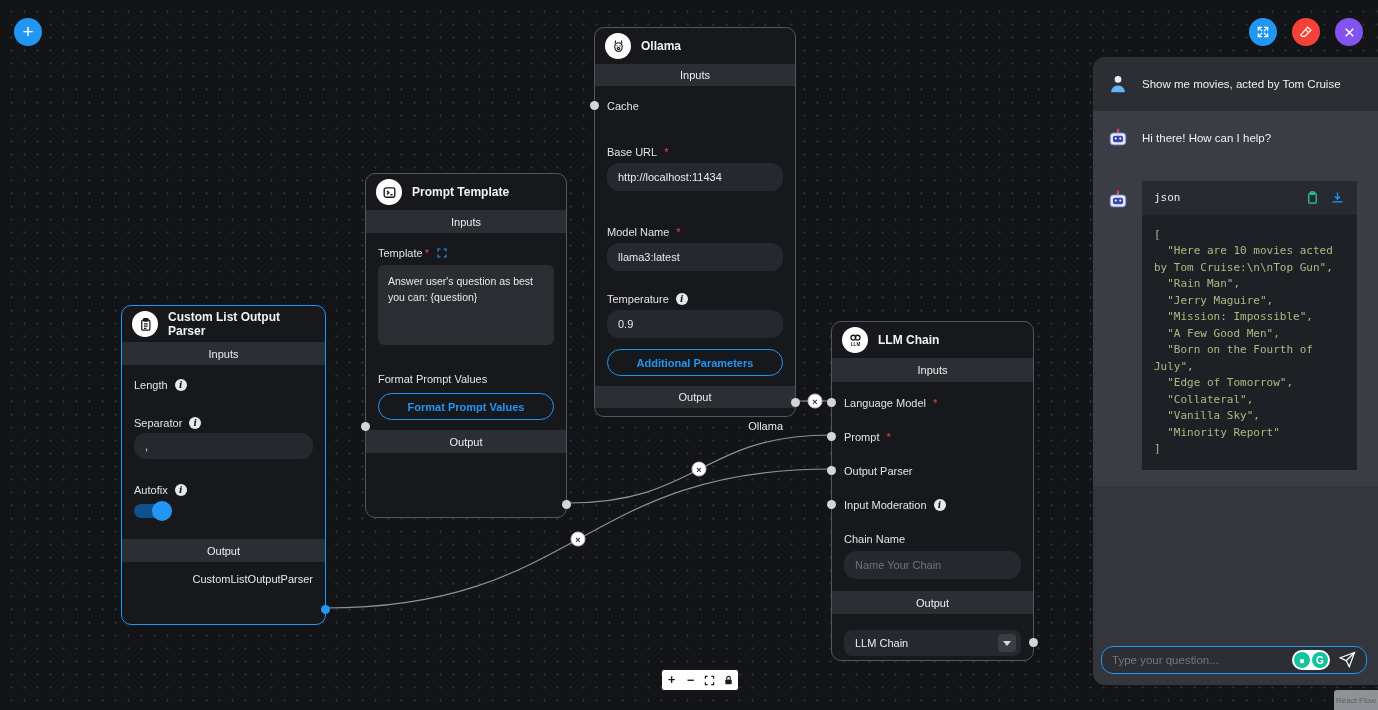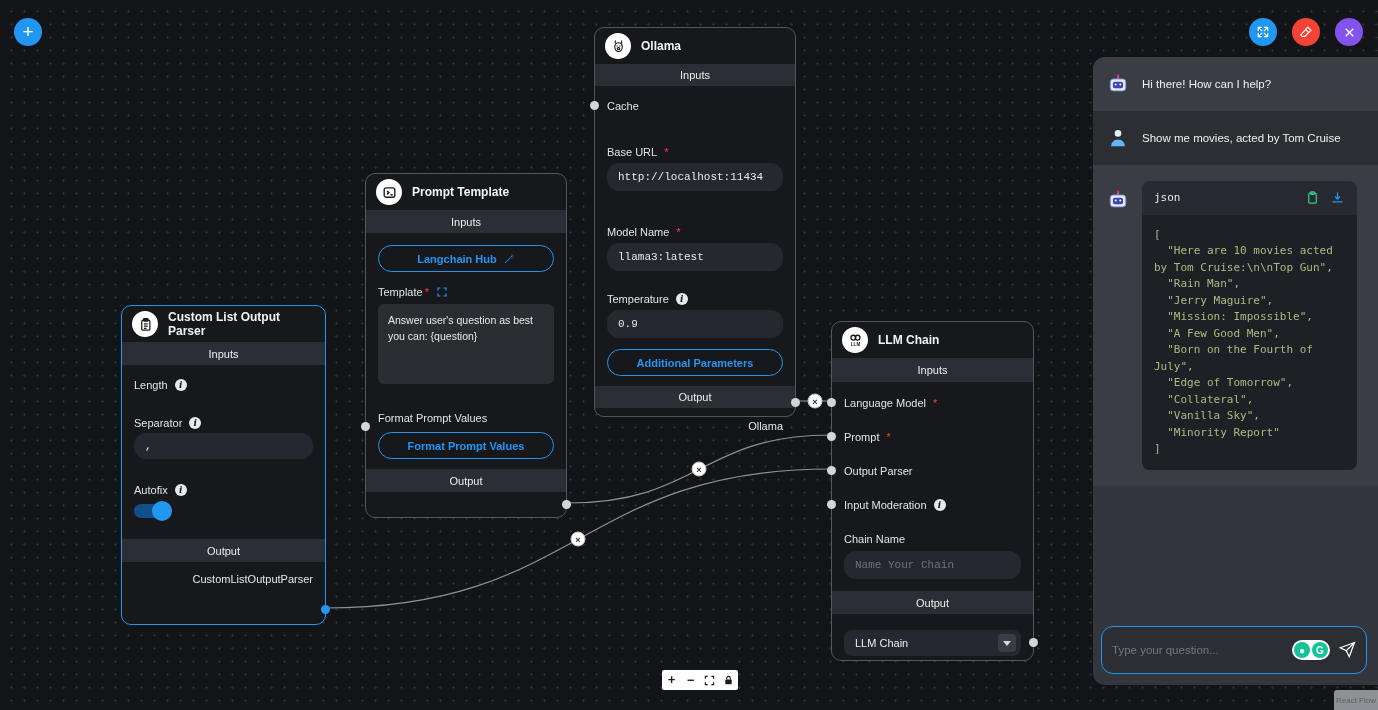--- a/index.html
+++ b/index.html
@@ -11,21 +11,21 @@
 
 .node{position:absolute;background:#17181c;border:1px solid #53565e;border-radius:10px;z-index:2;color:#e6e7e9}
 .node.selected{border-color:#2196f3}
 .nhead{display:flex;align-items:center;gap:10px;height:36px;padding:0 10px}
 .nicon{width:26px;height:26px;background:#fff;border-radius:50%;display:flex;align-items:center;justify-content:center;flex:none}
 .ntitle{font-size:12px;font-weight:700;color:#f2f3f4}
 .sec{background:#2c2e35;font-size:11px;font-weight:400;color:#eceded;display:flex;align-items:center;justify-content:center}
 .pad{padding-left:12px;padding-right:12px}
 .lbl{font-size:11px;color:#e2e3e5;display:flex;align-items:center;gap:7px;height:14px}
 .req{color:#f44336}
-.tbox{background:#26282f;border-radius:12px;height:28px;display:flex;align-items:center;padding:0 11px;font-size:11px;color:#e8e9ea;width:100%;border:none;outline:none;font-family:Liberation Mono, monospace}
+.tbox{background:#26282f;border-radius:12px;height:28px;display:flex;align-items:center;padding:0 11px;font-size:11px;color:#e8e9ea;width:100%;border:none;outline:none;font-family:Liberation Sans, sans-serif}
 .tbox.sm{height:26px}
 input.tbox::placeholder{color:#70737b}
 .obtn{border:1px solid #2196f3;color:#2196f3;background:transparent;border-radius:16px;font-size:11px;font-weight:700;display:flex;align-items:center;justify-content:center;gap:6px;height:27px;width:100%;font-family:"Liberation Sans",sans-serif;cursor:pointer}
 .info{width:12px;height:12px;border-radius:50%;background:#e8e9ea;color:#17181c;font-size:9px;font-weight:700;font-style:italic;display:inline-flex;align-items:center;justify-content:center;font-family:"DejaVu Serif",serif;flex:none}
 .port{position:absolute;width:9px;height:9px;border-radius:50%;background:#d4d5d7;z-index:3}
 .port.in{left:-5px}.port.out{right:-5px}.port.blue{background:#2196f3}
 .outlbl{display:flex;align-items:center;justify-content:flex-end;font-size:11px;color:#e6e7e9}
 .ta{background:#2b2d33;border-radius:6px;border:none;outline:none;resize:none;width:100%;height:80px;padding:9px 10px;font-size:10.5px;line-height:1.5;color:#e8e9ea;font-family:"Liberation Sans",sans-serif}
 .toggle{width:36px;height:14px;background:#11508c;border-radius:7px;position:relative;margin-top:2px;cursor:pointer}
 .toggle .knob{position:absolute;right:-2px;top:-3px;width:20px;height:20px;border-radius:50%;background:#2196f3}
@@ -41,25 +41,25 @@
 
 .controls{position:absolute;left:662px;top:670px;width:76px;height:20px;background:#fff;border-radius:2px;display:flex;align-items:center;justify-content:space-around;z-index:4}
 .ctrl{width:17px;height:17px;display:flex;align-items:center;justify-content:center;color:#1b1b1b;font-size:12px;font-weight:700;cursor:pointer;font-family:"DejaVu Sans Mono",monospace}
 
 .chat{position:absolute;top:57px;right:0;width:285px;height:628px;background:#34363d;border-radius:12px 0 0 12px;z-index:4;overflow:hidden}
 .msg{display:flex;gap:13px;padding:16px 14px;font-size:11.5px;color:#eef0f1;line-height:1.45}
 .msg.bot{background:#3b3d44}
 .msg.user{background:#2c2e34}
 .msg.center{align-items:center}
 .avatar{width:22px;height:22px;flex:none}
-.codecard{width:215px;border-radius:8px;overflow:hidden}
+.codecard{width:215px;border-radius:0;overflow:hidden}
 .codehead{background:#282a31;display:flex;align-items:center;gap:10px;padding:9px 12px}
 .codelang{font-family:"DejaVu Sans Mono",monospace;font-size:11px;color:#e8e9ea;flex:1}
 .codebody{background:#1e2026;padding:12px;font-family:"DejaVu Sans Mono",monospace;font-size:11px;line-height:1.5;color:#a6bd80;white-space:pre-wrap;word-break:break-word}
-.chat-input-wrap{position:absolute;left:8px;right:11px;bottom:11px;height:48px;border:1.5px solid #2196f3;border-radius:12px;background:#2c2e34;display:flex;align-items:center;gap:8px;padding:0 10px}
+.chat-input-wrap{position:absolute;left:8px;right:11px;bottom:11px;height:28px;border:1.5px solid #2196f3;border-radius:12px;background:#2c2e34;display:flex;align-items:center;gap:8px;padding:0 10px}
 .chat-input{flex:1;background:transparent;border:none;outline:none;color:#e8e9ea;font-size:11.5px;font-family:"Liberation Sans",sans-serif;min-width:0}
 .chat-input::placeholder{color:#74777f}
 .gram{background:#fff;border-radius:12px;height:20px;display:flex;align-items:center;gap:2px;padding:0 2px;flex:none}
 .gram .g{width:16px;height:16px;border-radius:50%;background:#15c39a;color:#fff;font-size:10px;font-weight:700;display:flex;align-items:center;justify-content:center}
 .attr-badge{position:absolute;right:0;bottom:0;width:44px;height:20px;background:rgba(165,168,173,.85);z-index:6;display:flex;align-items:center;justify-content:center;font-size:8px;color:#5a5d63;border-radius:3px 0 0 0;overflow:hidden}
 </style>
 </head>
 <body>
 
 <div class="canvas"></div>
@@ -114,28 +114,20 @@
   <div class="nhead">
     <div class="nicon">
       <svg width="15" height="15" viewBox="0 0 24 24" fill="none" stroke="#1a1a1a" stroke-width="2.2">
           <rect x="3.5" y="4.5" width="17" height="15" rx="3"></rect>
           <path d="M8 9.5l3 2.7-3 2.8M13.5 15.5h3.5"></path>
         </svg>
     </div>
     <div class="ntitle">Prompt Template</div>
   </div>
   <div class="sec" style="height:23px">Inputs</div>
-  <div class="pad" style="margin-top:12px">
-    <button class="obtn">
-        <span>Langchain Hub</span>
-      <svg width="12" height="12" viewBox="0 0 24 24" fill="none" stroke="#2196f3" stroke-width="2">
-          <path d="M4 20L15 9M15 9l3-3M18 3v2M21 6h-2M18 10v1M20 9h1"></path>
-        </svg>
-    </button>
-  </div>
   <div class="pad lbl" style="margin-top:13px;justify-content:flex-start">
     <span style="display:flex;gap:2px">
         <span>Template</span>
         <span class="req">*</span>
       </span>
     <svg width="12" height="12" viewBox="0 0 24 24" fill="none" stroke="#2196f3" stroke-width="2.4">
         <path d="M4 9V4h5M20 9V4h-5M4 15v5h5M20 15v5h-5"></path>
       </svg>
   </div>
   <div class="pad" style="margin-top:5px"><textarea class="ta" style="">Answer user's question as best you can: {question}</textarea></div>
@@ -272,37 +264,37 @@
   </div>
   <div class="ctrl">
     <svg width="11" height="11" viewBox="0 0 24 24" fill="#1b1b1b">
         <rect x="5" y="10" width="14" height="10" rx="2"></rect>
         <path d="M8 10V7a4 4 0 018 0v3" fill="none" stroke="#1b1b1b" stroke-width="2.4"></path>
       </svg>
   </div>
 </div>
 
 <div class="chat">
+  <div class="msg user center">
+    <svg class="avatar" viewBox="0 0 24 24">
+        <circle cx="12" cy="7" r="3.6" fill="#e3f2fd"></circle>
+        <path d="M4.5 21c0-4.5 3.3-7.5 7.5-7.5s7.5 3 7.5 7.5z" fill="#64b5f6"></path>
+      </svg>
+    <div>Show me movies, acted by Tom Cruise</div>
+  </div>
   <div class="msg bot center">
     <svg class="avatar" viewBox="0 0 24 24">
         <circle cx="12" cy="3" r="1.6" fill="#e91e63"></circle>
         <rect x="11.3" y="4" width="1.4" height="2.4" fill="#9fa8da"></rect>
         <rect x="3.5" y="6.5" width="17" height="13" rx="3.5" fill="#e8eaf6" stroke="#7986cb"></rect>
         <rect x="6.5" y="9.5" width="11" height="7" rx="2" fill="#3949ab"></rect>
         <circle cx="9.5" cy="12.5" r="1.1" fill="#fff"></circle>
         <circle cx="14.5" cy="12.5" r="1.1" fill="#fff"></circle>
       </svg>
     <div>Hi there! How can I help?</div>
-  </div>
-  <div class="msg user center">
-    <svg class="avatar" viewBox="0 0 24 24">
-        <circle cx="12" cy="7" r="3.6" fill="#e3f2fd"></circle>
-        <path d="M4.5 21c0-4.5 3.3-7.5 7.5-7.5s7.5 3 7.5 7.5z" fill="#64b5f6"></path>
-      </svg>
-    <div>Show me movies, acted by Tom Cruise</div>
   </div>
   <div class="msg bot" style="min-height:290px">
     <svg class="avatar" viewBox="0 0 24 24" style="margin-top:8px">
         <circle cx="12" cy="3" r="1.6" fill="#e91e63"></circle>
         <rect x="11.3" y="4" width="1.4" height="2.4" fill="#9fa8da"></rect>
         <rect x="3.5" y="6.5" width="17" height="13" rx="3.5" fill="#e8eaf6" stroke="#7986cb"></rect>
         <rect x="6.5" y="9.5" width="11" height="7" rx="2" fill="#3949ab"></rect>
         <circle cx="9.5" cy="12.5" r="1.1" fill="#fff"></circle>
         <circle cx="14.5" cy="12.5" r="1.1" fill="#fff"></circle>
       </svg>

